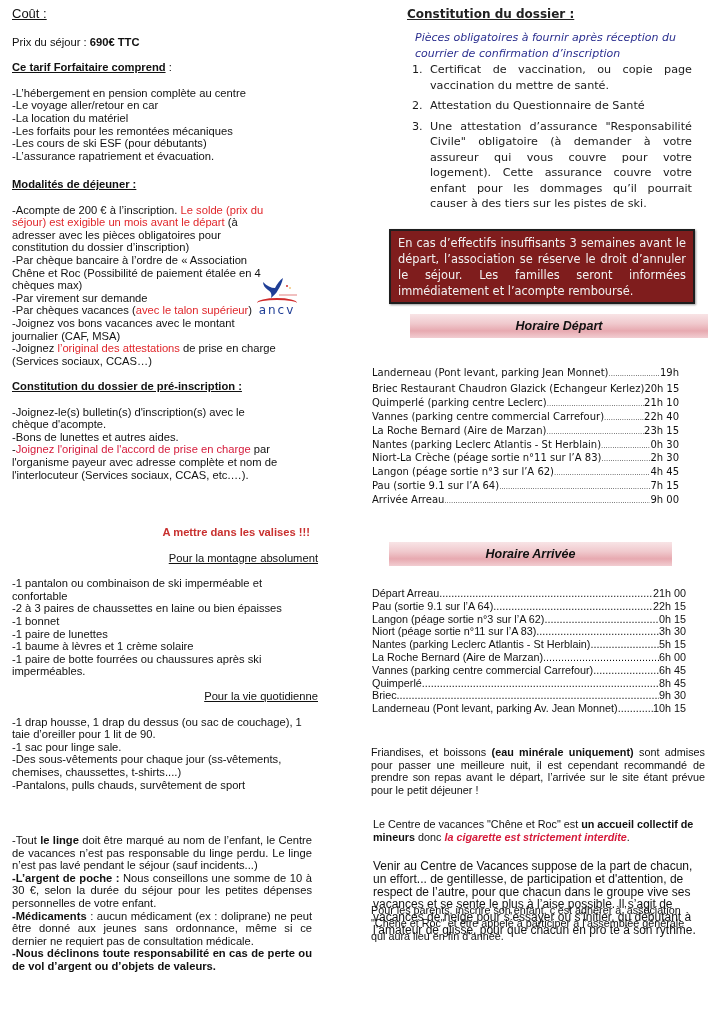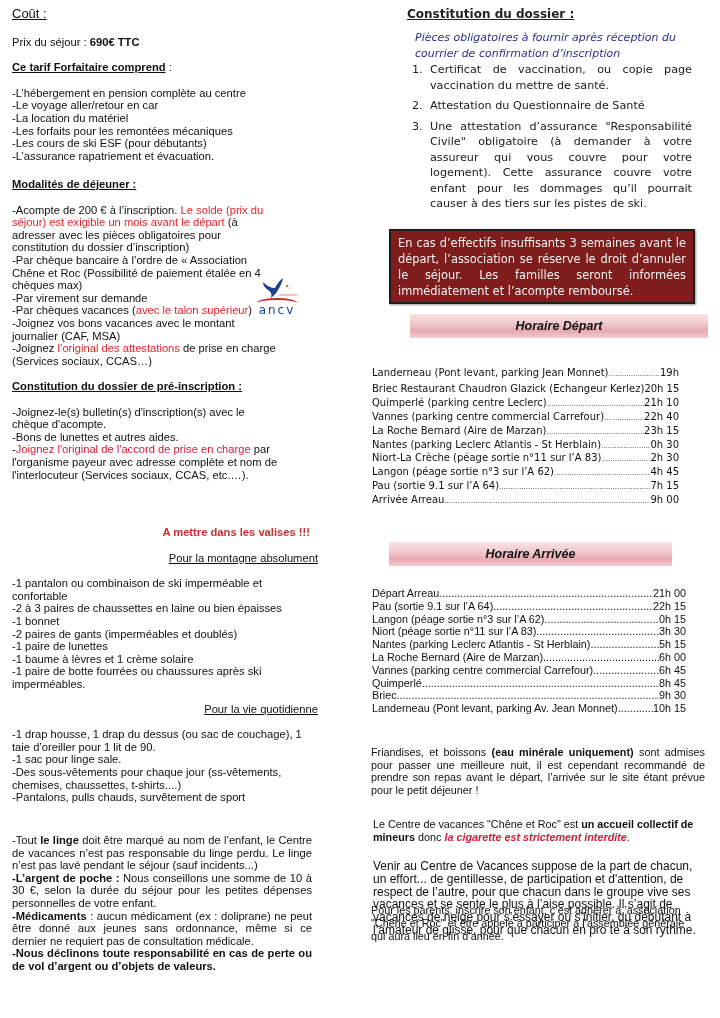--- a/index.html
+++ b/index.html
@@ -108,21 +108,20 @@
 
 <div class="abs col-left" style="top:526px; width:306px;">
   <p class="center" style="padding-right:8px;"><span class="redb">A mettre dans les valises !!!</span></p>
   <div style="height:13px"></div>
   <p class="center"><span class="u">Pour la montagne absolument</span></p>
   <div style="height:13px"></div>
   <div style="width:262px;">
     <p>-1 pantalon ou combinaison de ski imperméable et confortable</p>
     <p style="width:280px;">-2 à 3 paires de chaussettes en laine ou bien épaisses</p>
     <p>-1 bonnet</p>
-    <p>-2 paires de gants (imperméables et doublés)</p>
     <p>-1 paire de lunettes</p>
     <p>-1 baume à lèvres et 1 crème solaire</p>
     <p>-1 paire de botte fourrées ou chaussures après ski imperméables.</p>
   </div>
   <div style="height:12px"></div>
   <p class="center" style="padding-left:20px;"><span class="u">Pour la vie quotidienne</span></p>
   <div style="height:13px"></div>
   <div style="width:290px;">
     <p>-1 drap housse, 1 drap du dessus (ou sac de couchage), 1 taie d’oreiller pour 1 lit de 90.</p>
     <p>-1 sac pour linge sale.</p>

